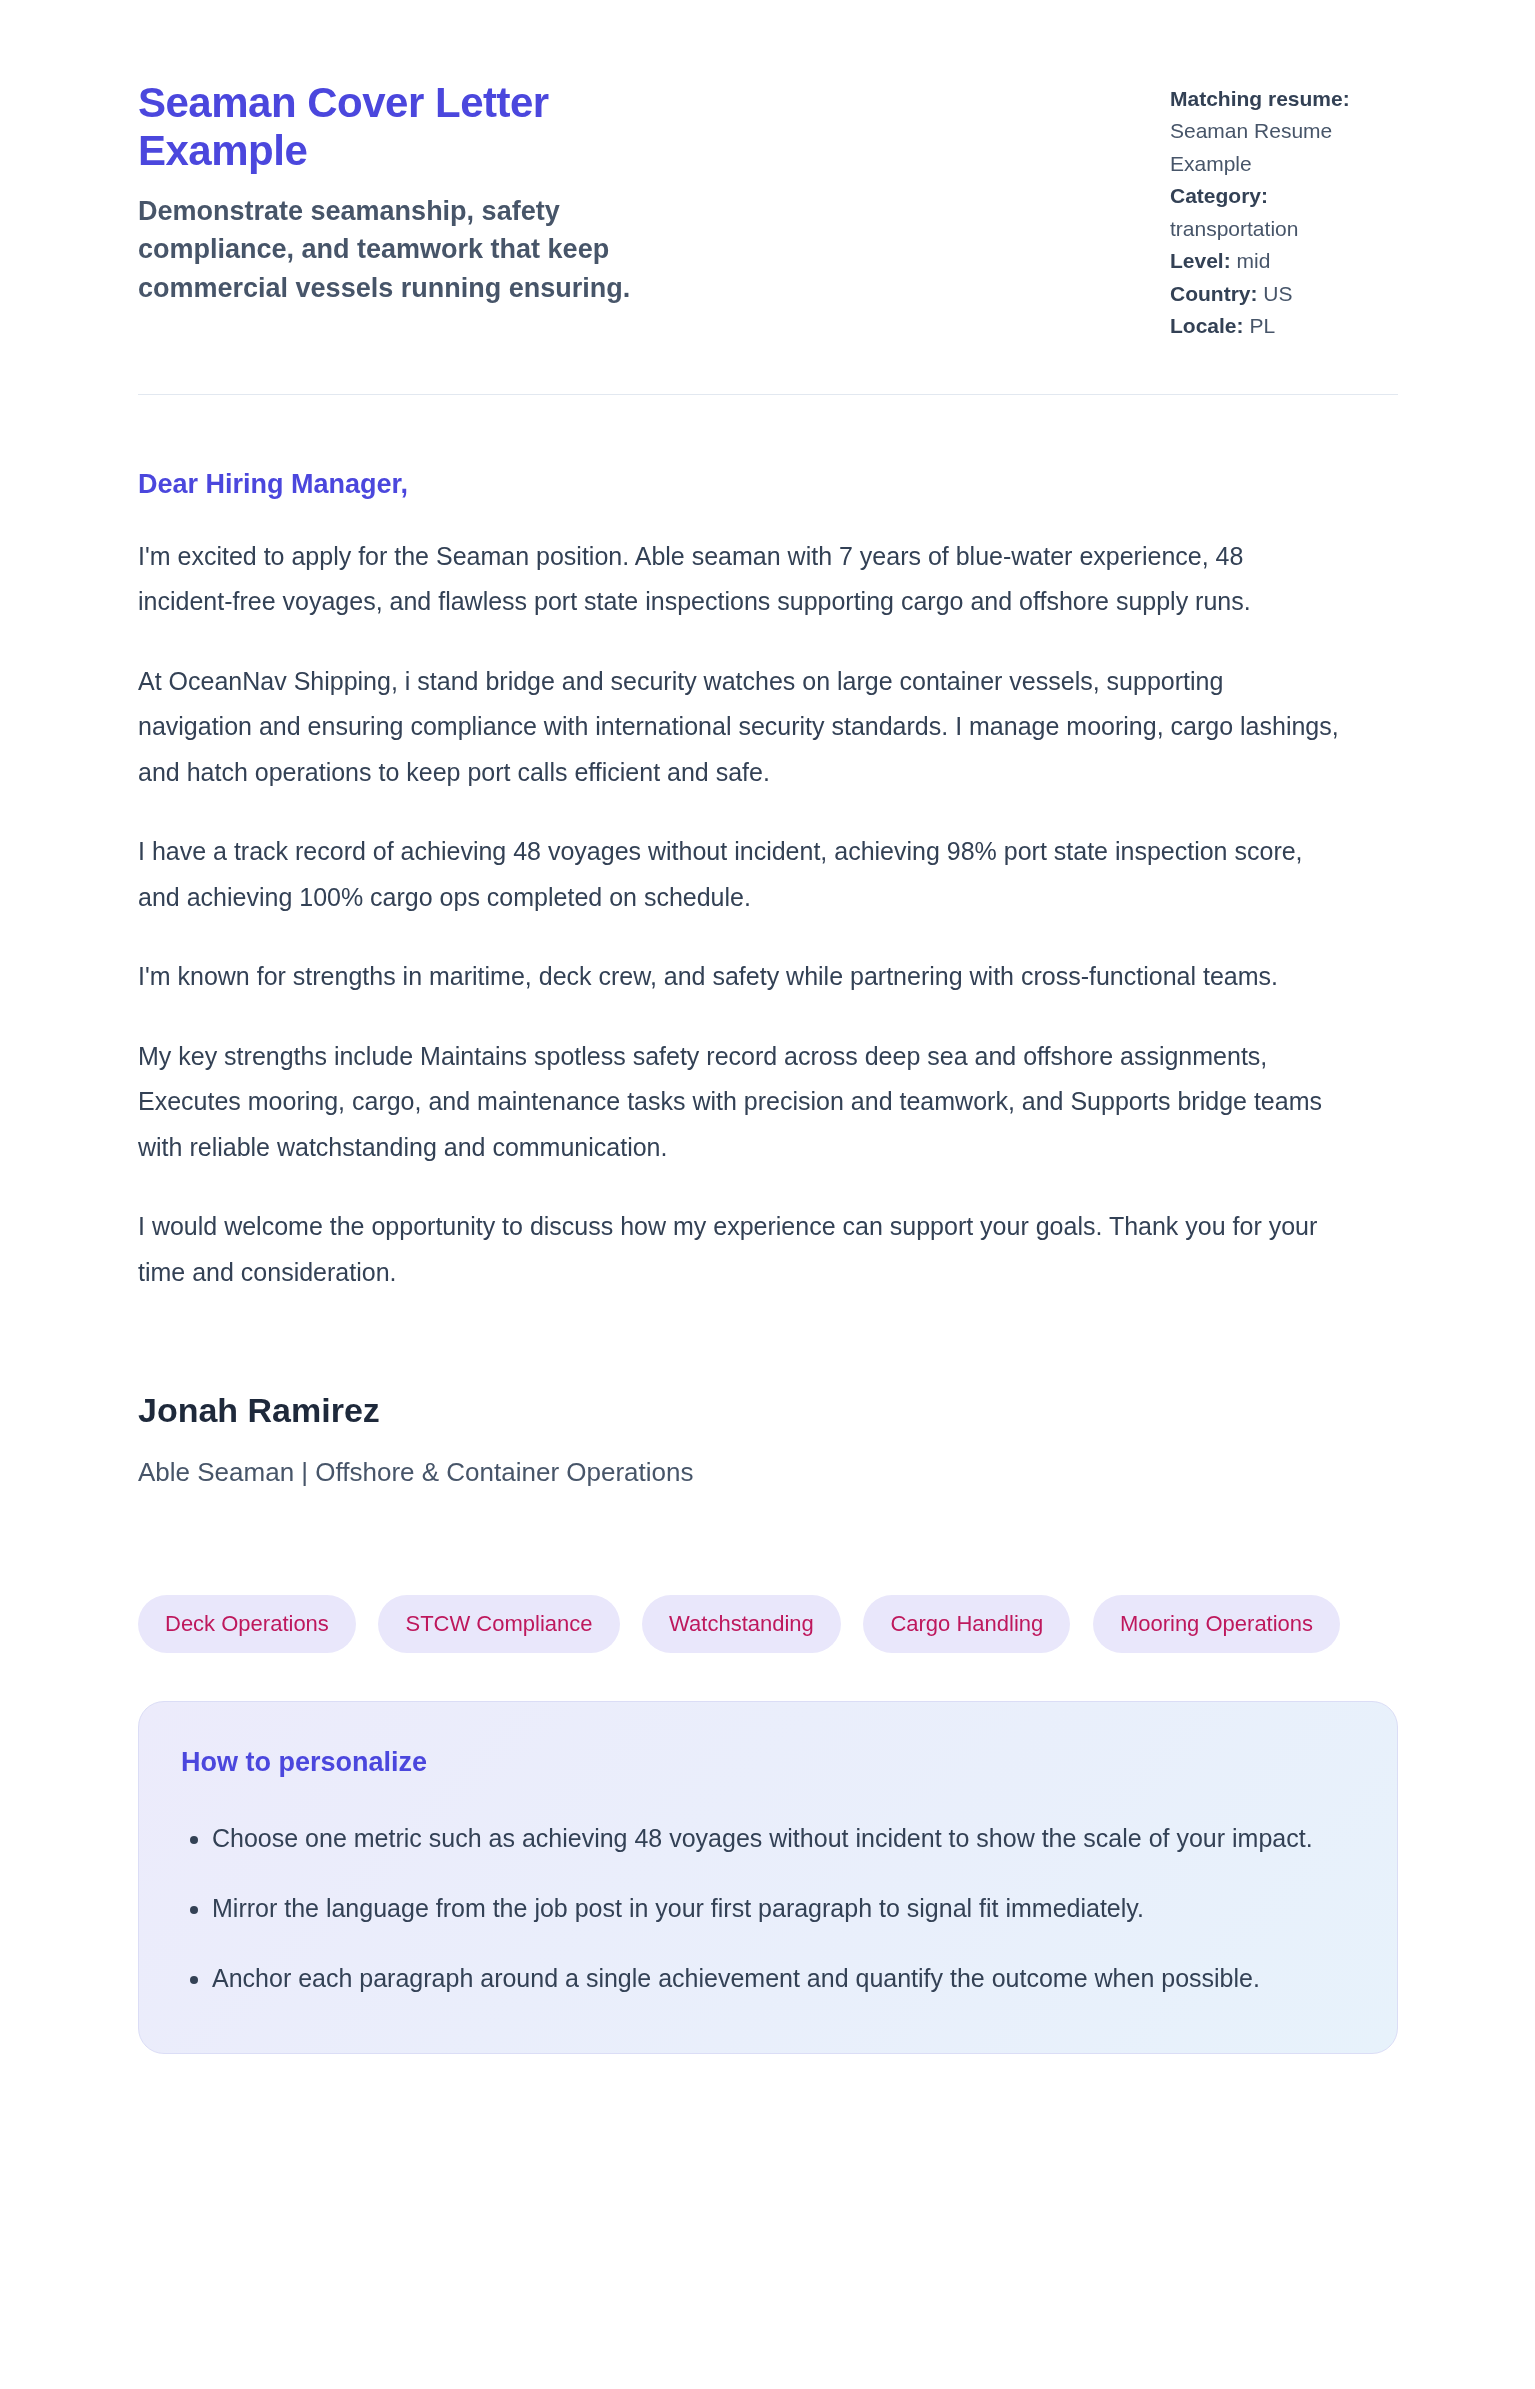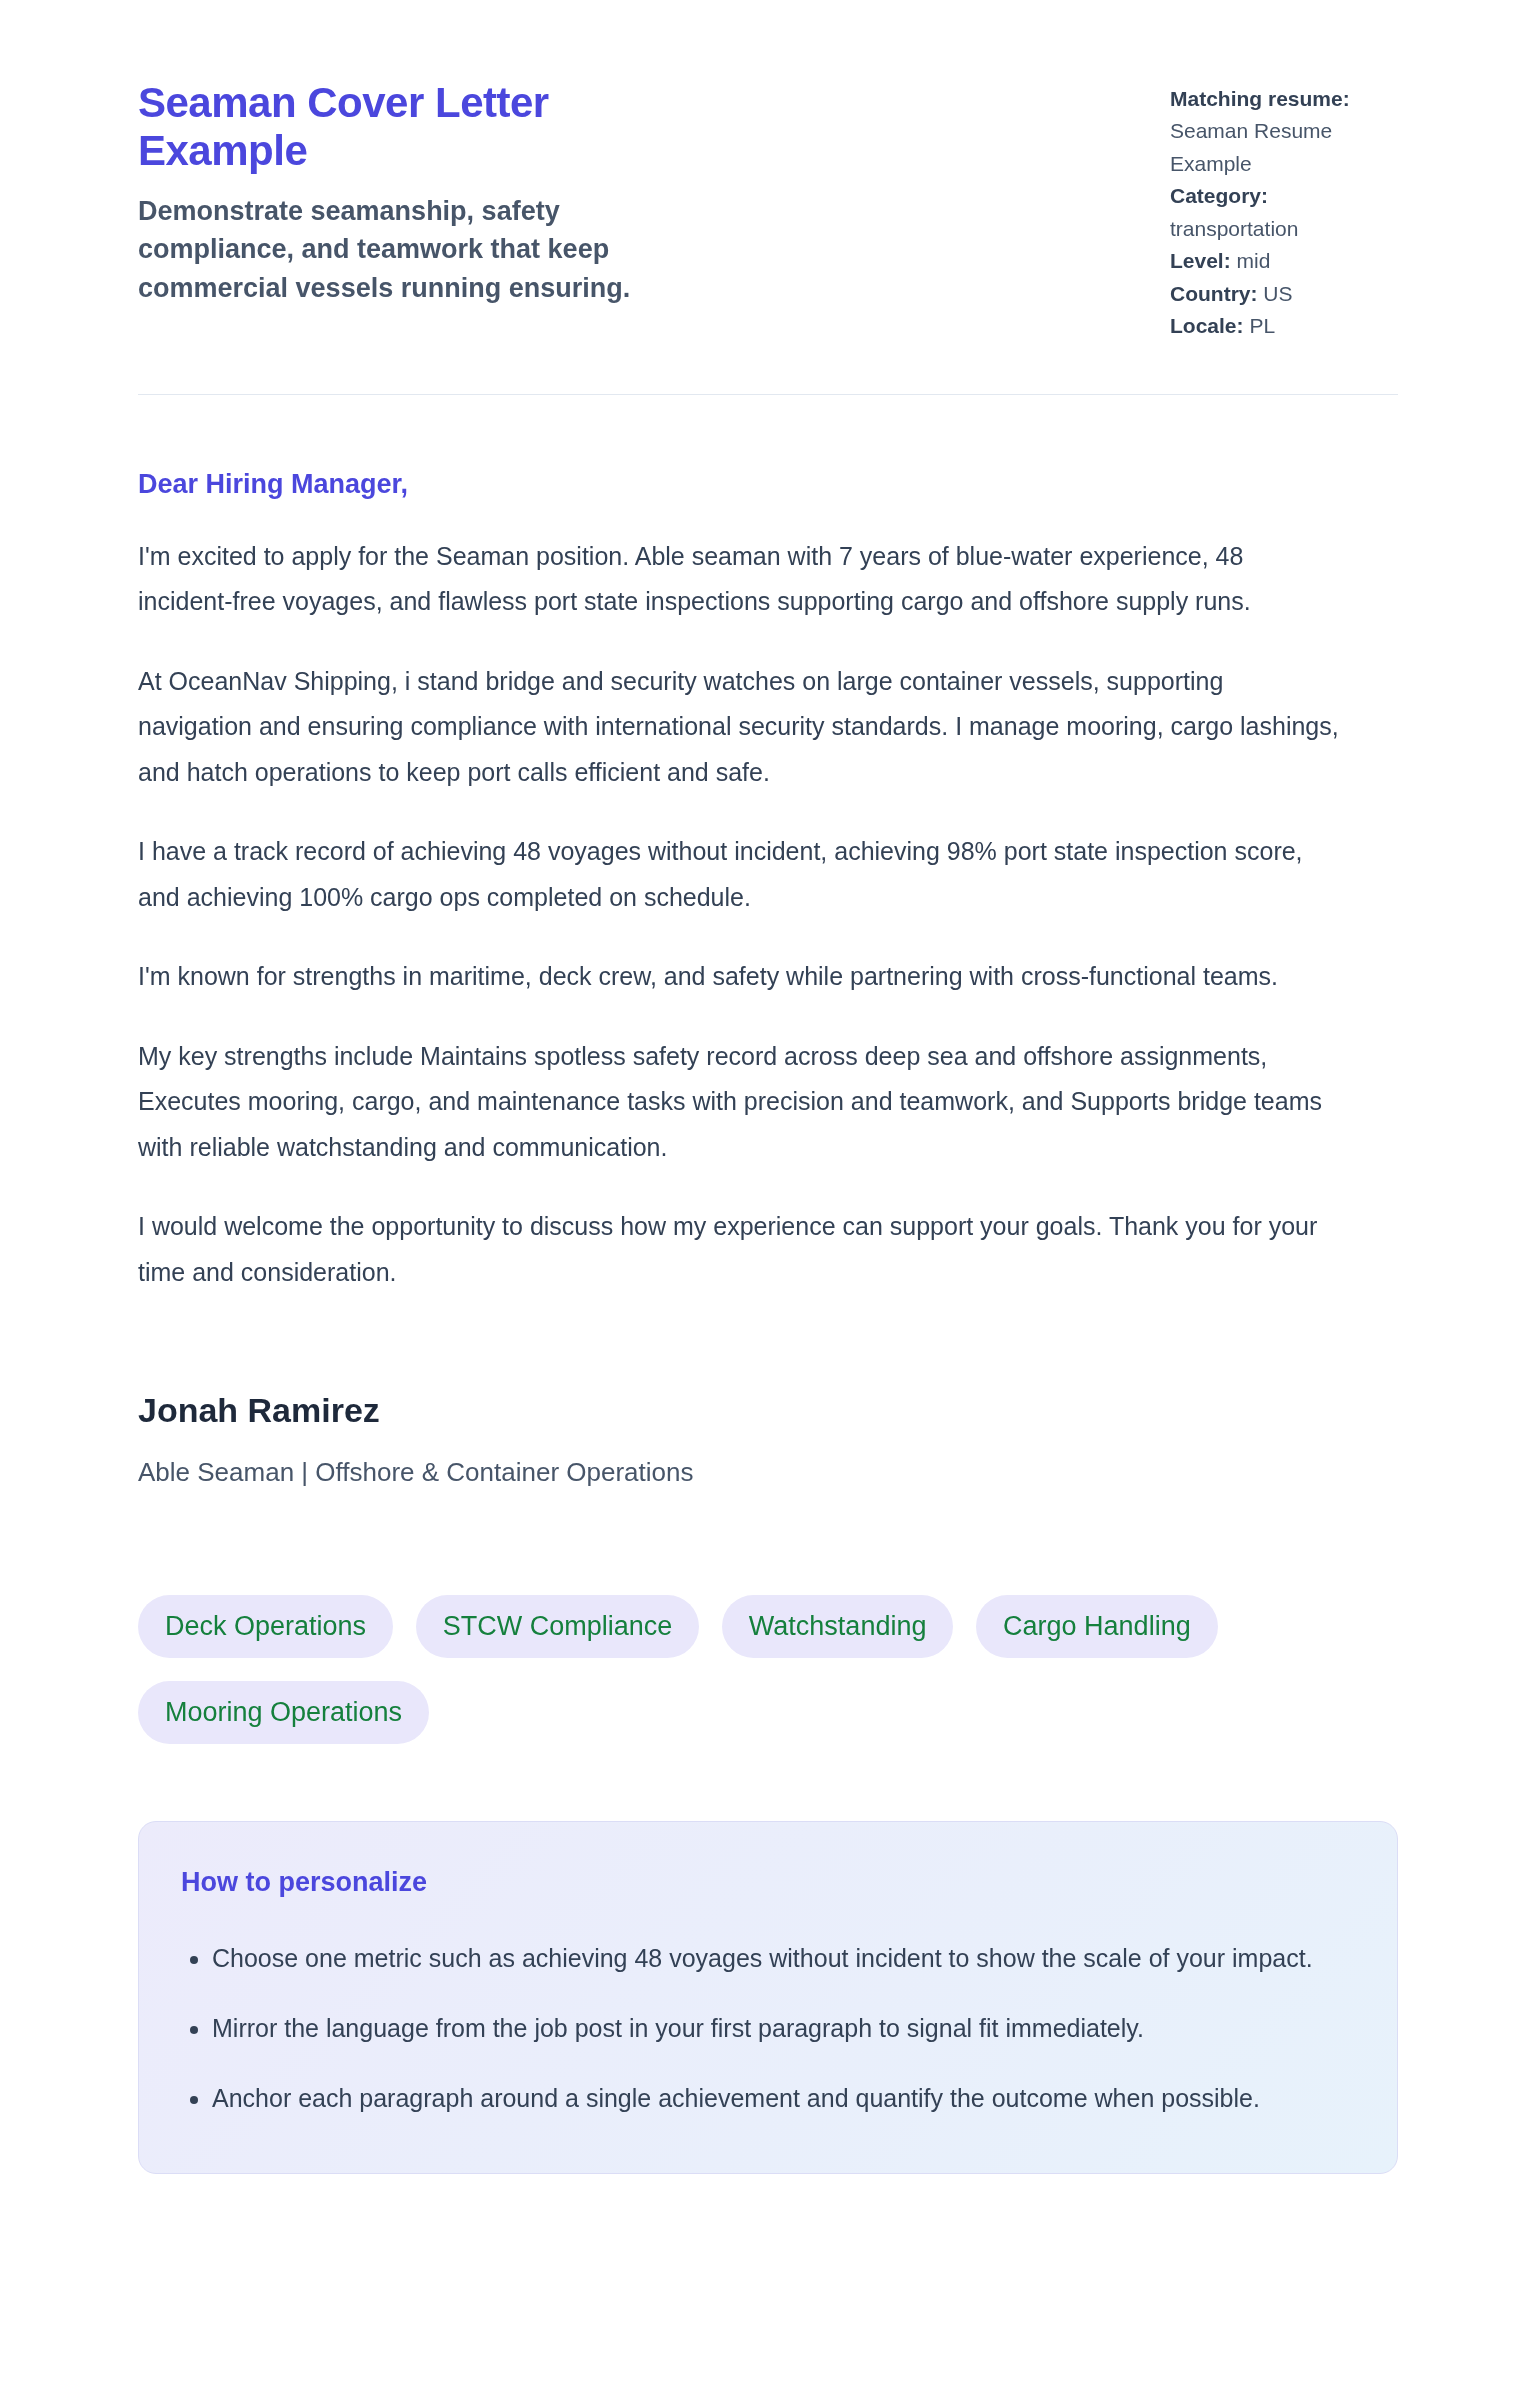--- a/index.html
+++ b/index.html
@@ -81,32 +81,32 @@
   
   .tags {
     margin-top: 107px;
     display: flex;
     flex-wrap: wrap;
     gap: 22.6px;
   }
   .tag {
     display: inline-block;
     background: #E9E7FB;
-    color: #15803d;
-    font-size: 27px;
+    color: #be185d;
+    font-size: 22px;
     line-height: 1;
     padding: 18px 27px;
     border-radius: 902px;
   }
 
   
   .callout {
-    margin-top: 77px;
+    margin-top: 48px;
     border: 1.8px solid #DBDDF6;
-    border-radius: 18px;
+    border-radius: 26px;
     background: linear-gradient(135deg, #ECEBFB 0%, #E7F2FB 100%);
     padding: 45px 62px 52px 42px;
   }
   .callout-heading {
     font-size: 27px;
     font-weight: 700;
     color: #4B47DD;
   }
   .callout-list {
     margin-top: 38px;

